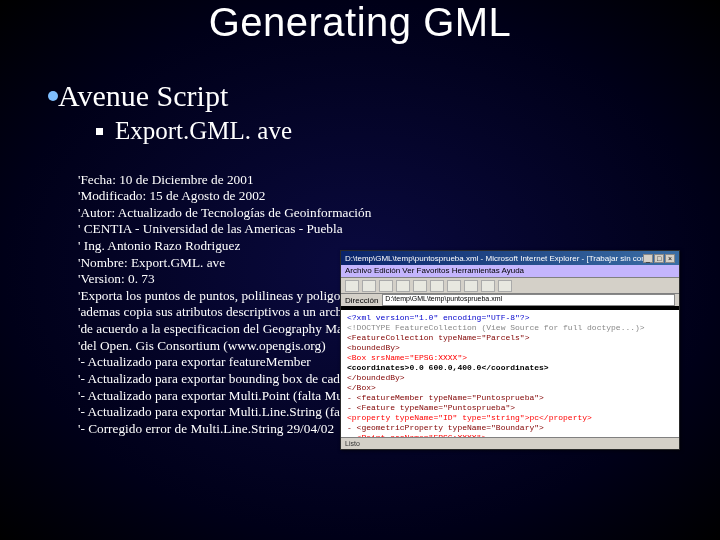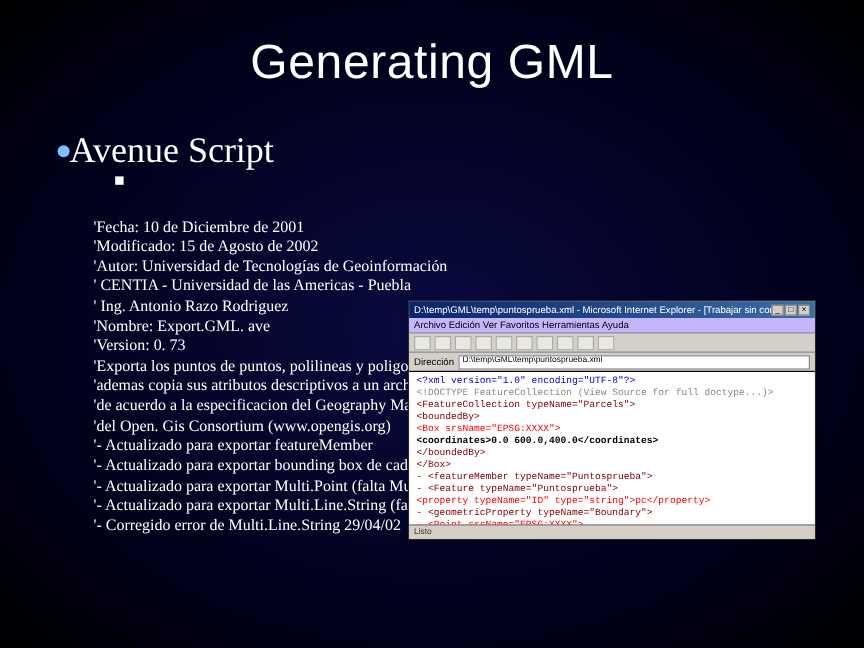--- a/index.html
+++ b/index.html
@@ -8,21 +8,20 @@
     background: radial-gradient(ellipse at center, #0a0a40 0%, #000018 70%, #000000 100%);
     font-family: "Times New Roman", Times, serif;
     color: #ffffff;
     position: relative;
     overflow: hidden;
   }
   .title {
     text-align: center;
     font-size: 40px;
     font-weight: normal;
-    padding-top: 30px;
     color: #ffffff;
     font-family: Arial, Helvetica, sans-serif;
     letter-spacing: 0.5px;
   }
   .content {
     padding: 34px 48px 0 48px;
   }
   .bullet-row {
     display: flex;
     align-items: center;
@@ -105,21 +104,21 @@
     border-bottom: 1px solid #808080;
     display:flex;
     gap:3px;
     padding:2px 4px;
     align-items:center;
   }
   .tbtn { width:14px; height:12px; background:#e8e8e0; border:1px solid #aaa; }
   .addressbar {
     height: 16px;
     background: #d4d0c8;
-    border-bottom: 1px solid #000000;
+    border-bottom: 4px solid #000000;
     display:flex; align-items:center; padding:1px 4px; gap:4px; font-size:8px;
   }
   .addrbox { flex:1; height:12px; background:#fff; border:1px solid #888; font-size:7px; padding:0 2px; overflow:hidden; white-space:nowrap; }
   .viewport {
     background:#fff;
     height: calc(100% - 14px - 13px - 16px - 16px - 12px);
     padding:3px 6px;
     font-family: "Courier New", monospace;
     font-size:8px;
     line-height:1.25;
@@ -140,26 +139,27 @@
 
 <div class="content">
 
   <div class="bullet-row">
     <div class="bullet-dot"></div>
     <div class="bullet-text">Avenue Script</div>
   </div>
 
   <div class="sub-row">
     <div class="sub-dot"></div>
+    <div class="sub-text">Export.GML. ave</div>
   </div>
 
   <div class="code-block">
 <span>'Fecha: 10 de Diciembre de 2001</span>
 <span>'Modificado: 15 de Agosto de 2002</span>
-<span>'Autor: Universidad de Tecnologías de Geoinformación</span>
+<span>'Autor: Actualizado de Tecnologías de Geoinformación</span>
 <span>'      CENTIA - Universidad de las Americas - Puebla</span>
 <span>'      Ing. Antonio Razo Rodriguez</span>
 <span>'Nombre: Export.GML. ave</span>
 <span>'Version: 0. 73</span>
 <span>'Exporta los puntos de puntos, polilineas y poligonos</span>
 <span>'ademas copia sus atributos descriptivos a un archivo</span>
 <span>'de acuerdo a la especificacion del Geography Markup</span>
 <span>'del Open. Gis Consortium (www.opengis.org)</span>
 <span>'- Actualizado para exportar featureMember</span>
 <span>'- Actualizado para exportar bounding box de cada feature</span>

